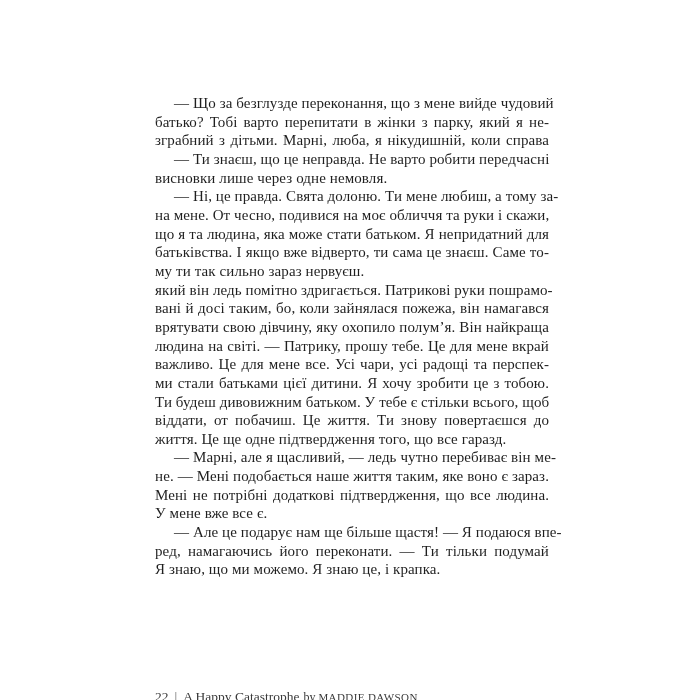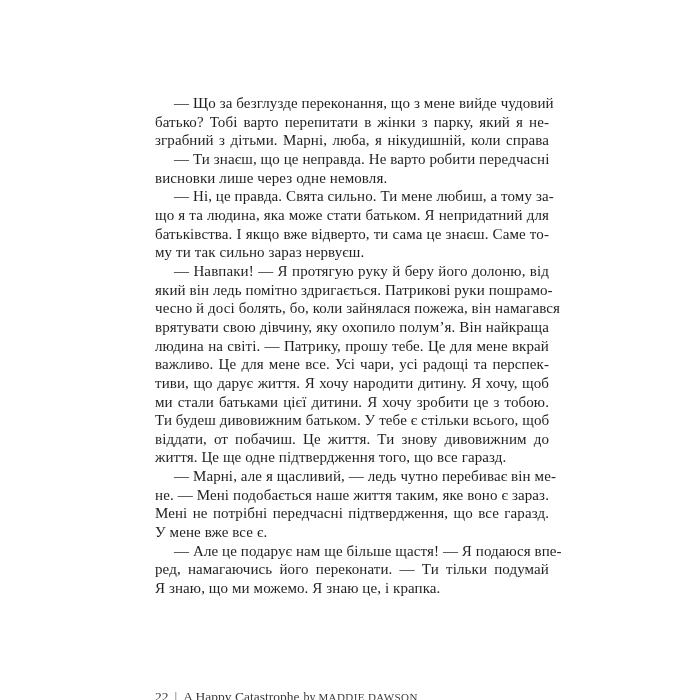--- a/index.html
+++ b/index.html
@@ -74,38 +74,37 @@
 <body>
 
 <div class="page">
 
   <div class="text-block" id="text-block">
       <div class="line first">— Що за безглузде переконання, що з мене вийде чудовий</div>
       <div class="line">батько? Тобі варто перепитати в жінки з парку, який я не-</div>
       <div class="line">зграбний з дітьми. Марні, люба, я нікудишній, коли справа</div>
       <div class="line first">— Ти знаєш, що це неправда. Не варто робити передчасні</div>
       <div class="line last">висновки лише через одне немовля.</div>
-      <div class="line first">— Ні, це правда. Свята сильно. Ти мене любиш, а тому за-</div>
+      <div class="line first">— Ні, це правда. Свята долоню. Ти мене любиш, а тому за-</div>
+      <div class="line">на мене. От чесно, подивися на моє обличчя та руки і скажи,</div>
       <div class="line">що я та людина, яка може стати батьком. Я непридатний для</div>
       <div class="line">батьківства. І якщо вже відверто, ти сама це знаєш. Саме то-</div>
       <div class="line last">му ти так сильно зараз нервуєш.</div>
-      <div class="line first">— Навпаки! — Я протягую руку й беру його долоню, від</div>
       <div class="line">який він ледь помітно здригається. Патрикові руки пошрамо-</div>
-      <div class="line">чесно й досі болять, бо, коли зайнялася пожежа, він намагався</div>
+      <div class="line">вані й досі таким, бо, коли зайнялася пожежа, він намагався</div>
       <div class="line">врятувати свою дівчину, яку охопило полум’я. Він найкраща</div>
       <div class="line">людина на світі. — Патрику, прошу тебе. Це для мене вкрай</div>
       <div class="line">важливо. Це для мене все. Усі чари, усі радощі та перспек-</div>
-      <div class="line">тиви, що дарує життя. Я хочу народити дитину. Я хочу, щоб</div>
       <div class="line">ми стали батьками цієї дитини. Я хочу зробити це з тобою.</div>
       <div class="line">Ти будеш дивовижним батьком. У тебе є стільки всього, щоб</div>
-      <div class="line"><span>віддати, от побачиш. Це </span><span class="em">життя</span><span>. Ти знову дивовижним до</span></div>
+      <div class="line"><span>віддати, от побачиш. Це </span><span class="em">життя</span><span>. Ти знову повертаєшся до</span></div>
       <div class="line last">життя. Це ще одне підтвердження того, що все гаразд.</div>
       <div class="line first">— Марні, але я щасливий, — ледь чутно перебиває він ме-</div>
       <div class="line">не. — Мені подобається наше життя таким, яке воно є зараз.</div>
-      <div class="line">Мені не потрібні передчасні підтвердження, що все гаразд.</div>
+      <div class="line">Мені не потрібні додаткові підтвердження, що все людина.</div>
       <div class="line last">У мене вже все є.</div>
       <div class="line first">— Але це подарує нам ще більше щастя! — Я подаюся впе-</div>
       <div class="line">ред, намагаючись його переконати. — Ти тільки подумай</div>
       <div class="line last">Я знаю, що ми можемо. Я знаю це, і крапка.</div>
     </div>
 
   <div class="footer">
     <span>22</span><span class="sep">|</span><span>A Happy Catastrophe</span><span class="by">by</span><span class="author">MADDIE DAWSON</span>
   </div>
 

